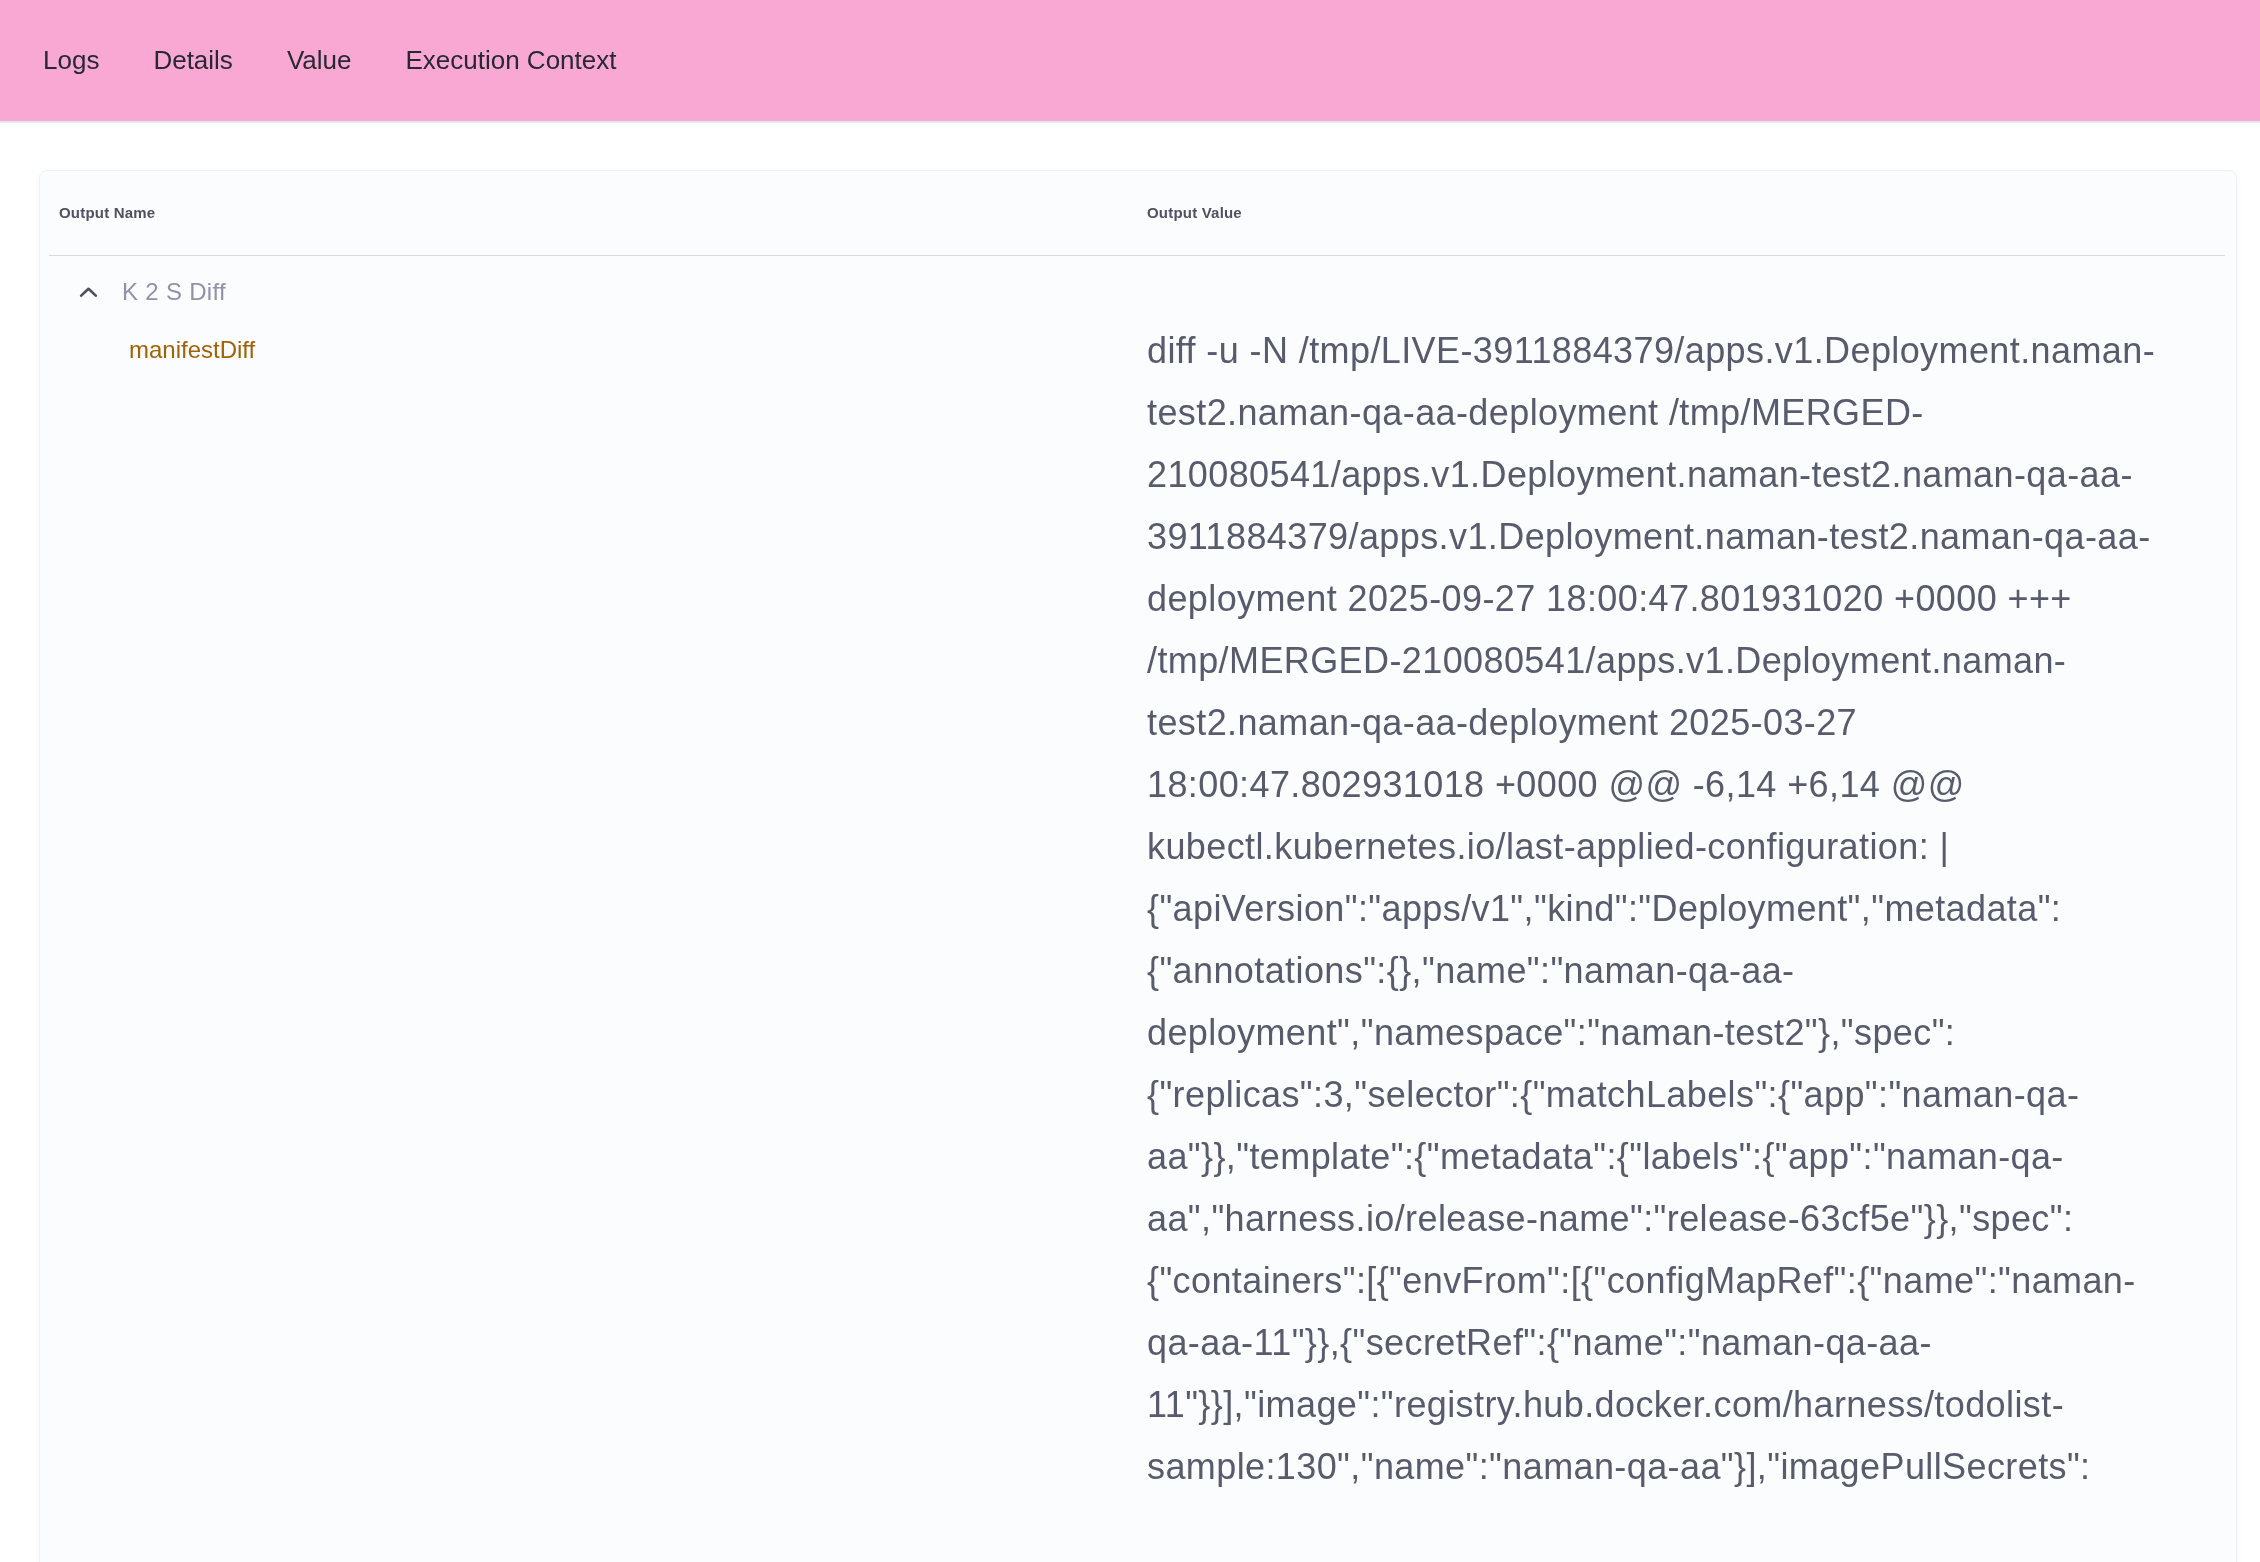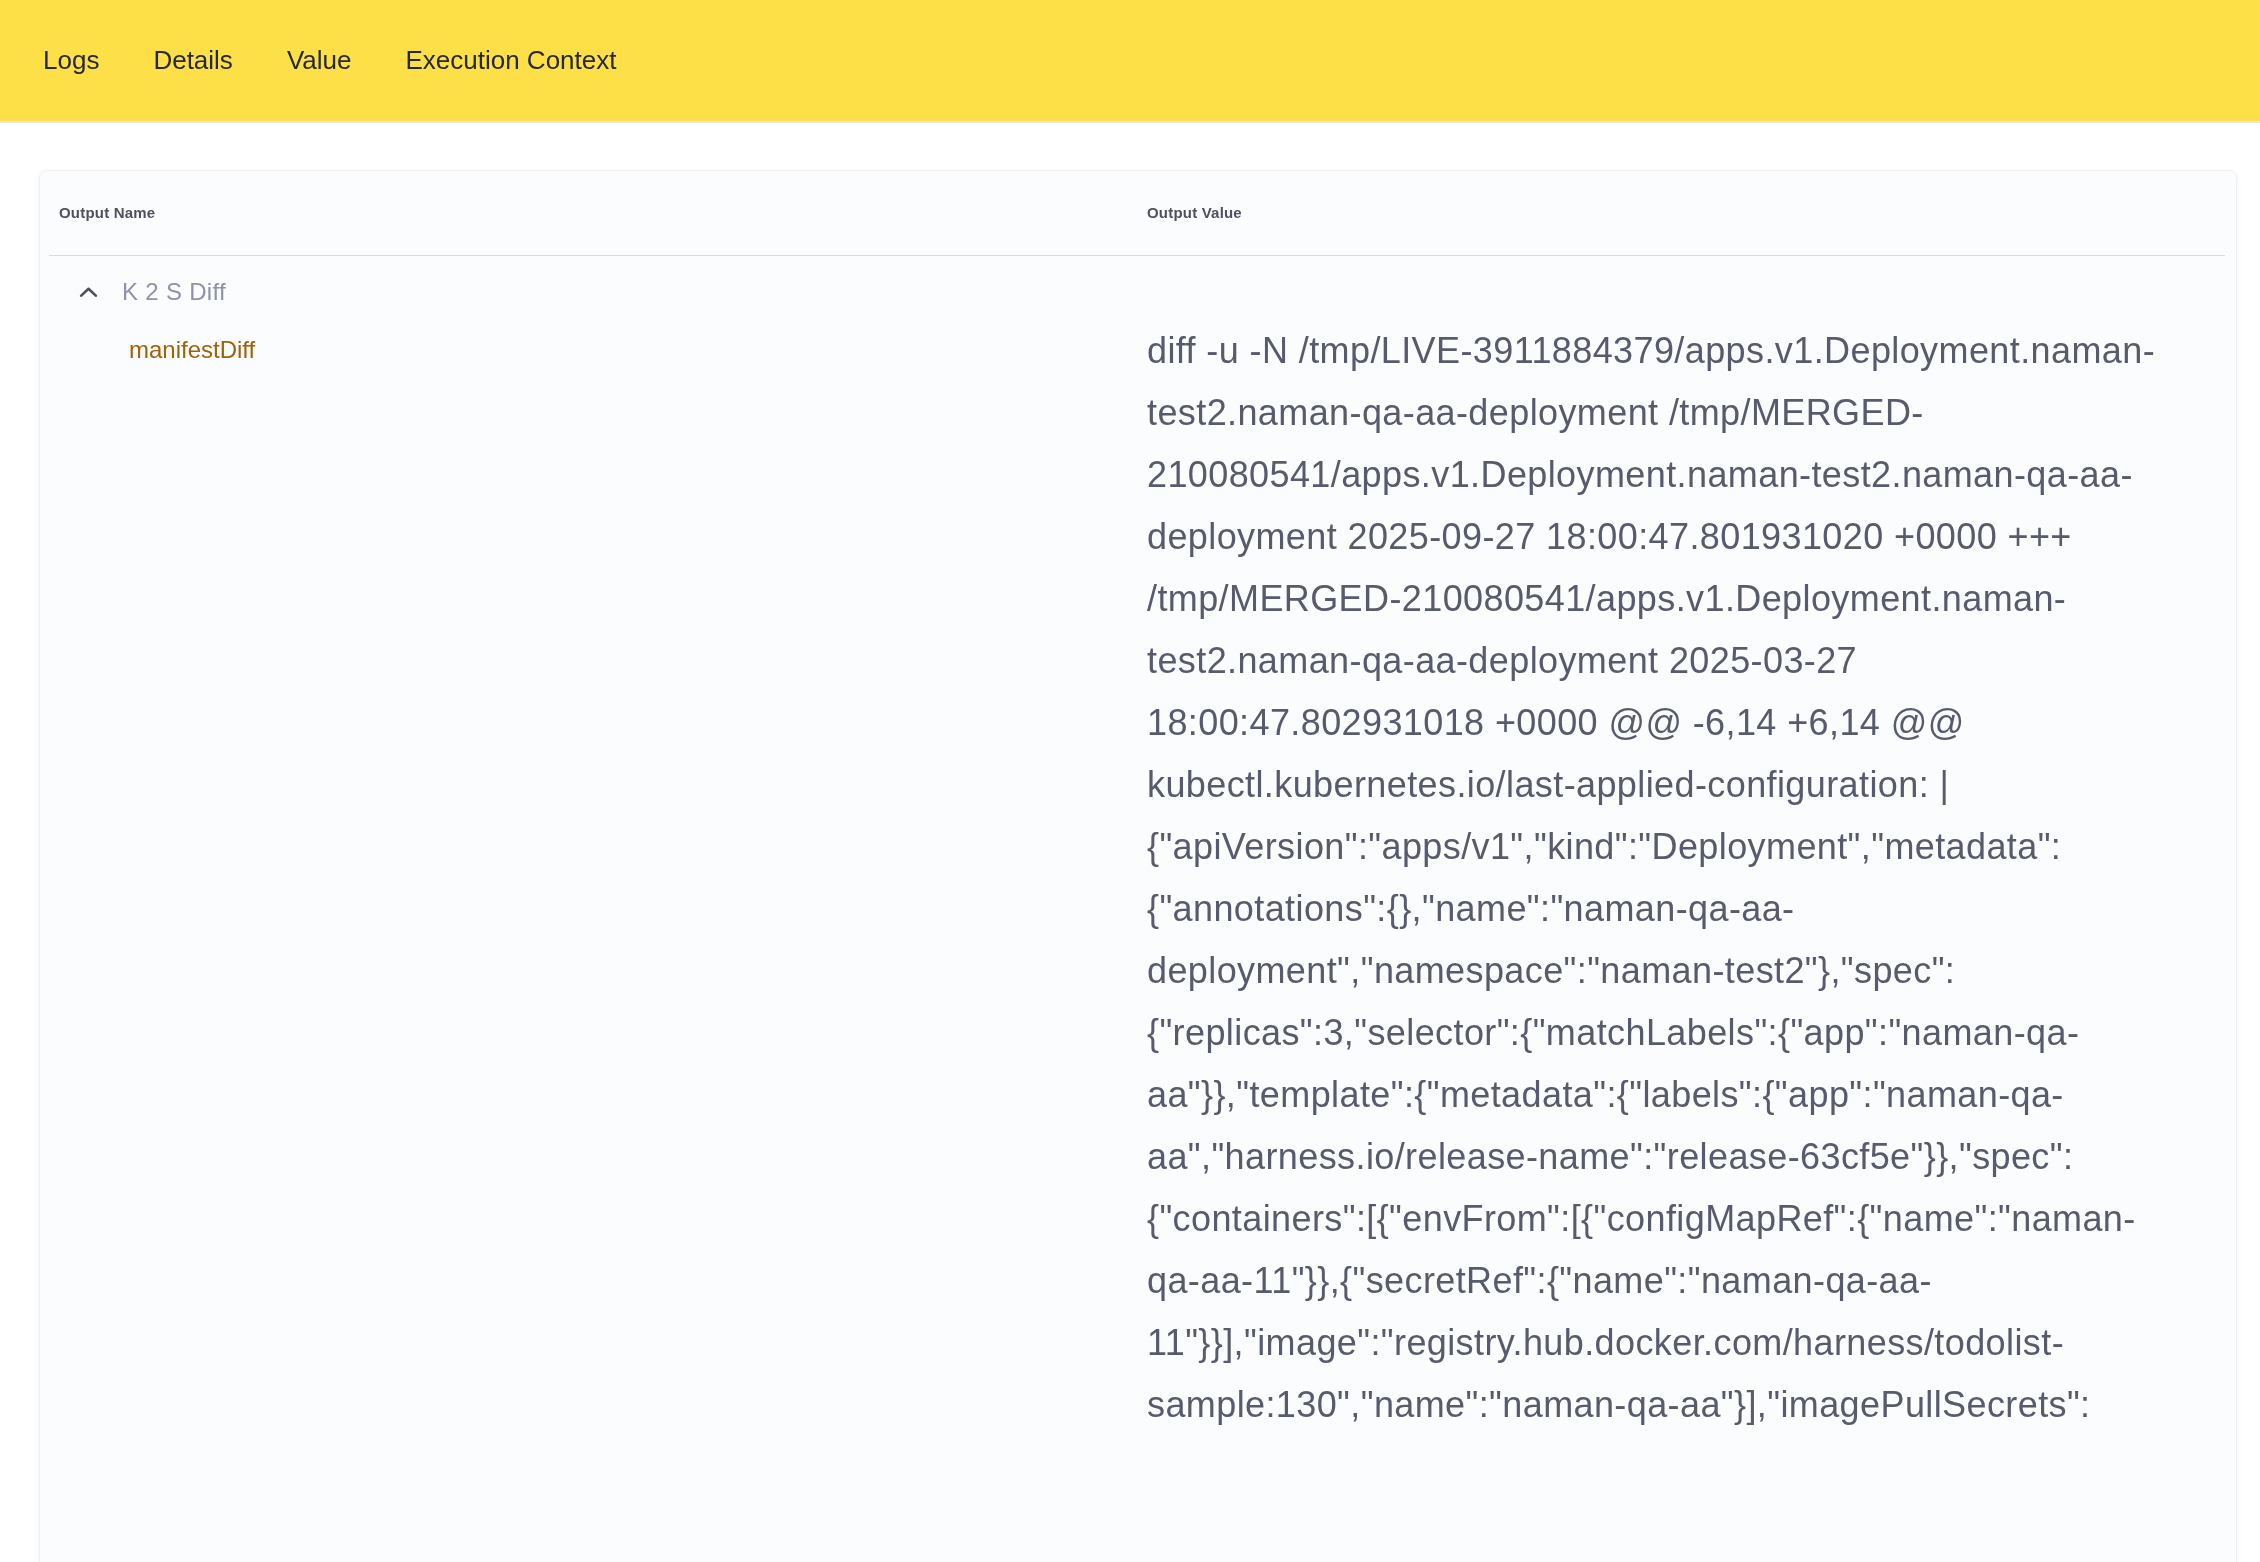--- a/index.html
+++ b/index.html
@@ -13,21 +13,21 @@
   }
 
   
   .tabbar {
     position: relative;
     height: 123px;
     display: flex;
     align-items: center;
     padding-left: 23px;
     border-bottom: 2px solid #e6e7ec;
-    background: #fde047;
+    background: #f9a8d4;
     box-sizing: border-box;
   }
   .tab {
     position: relative;
     height: 100%;
     display: flex;
     align-items: center;
     padding: 0 20px;
     margin-right: 14px;
     font-size: 26px;
@@ -173,20 +173,21 @@
     <span class="group-label">K 2 S Diff</span>
   </div>
 
   <div class="data-row">
     <div class="cell-name">manifestDiff</div>
     <div class="cell-value">
       <div>
           <div class="value-line">diff -u -N /tmp/LIVE-3911884379/apps.v1.Deployment.naman-</div>
           <div class="value-line">test2.naman-qa-aa-deployment /tmp/MERGED-</div>
           <div class="value-line">210080541/apps.v1.Deployment.naman-test2.naman-qa-aa-</div>
+          <div class="value-line">3911884379/apps.v1.Deployment.naman-test2.naman-qa-aa-</div>
           <div class="value-line">deployment 2025-09-27 18:00:47.801931020 +0000 +++</div>
           <div class="value-line">/tmp/MERGED-210080541/apps.v1.Deployment.naman-</div>
           <div class="value-line">test2.naman-qa-aa-deployment 2025-03-27</div>
           <div class="value-line">18:00:47.802931018 +0000 @@ -6,14 +6,14 @@</div>
           <div class="value-line">kubectl.kubernetes.io/last-applied-configuration: |</div>
           <div class="value-line">{"apiVersion":"apps/v1","kind":"Deployment","metadata":</div>
           <div class="value-line">{"annotations":{},"name":"naman-qa-aa-</div>
           <div class="value-line">deployment","namespace":"naman-test2"},"spec":</div>
           <div class="value-line">{"replicas":3,"selector":{"matchLabels":{"app":"naman-qa-</div>
           <div class="value-line">aa"}},"template":{"metadata":{"labels":{"app":"naman-qa-</div>

